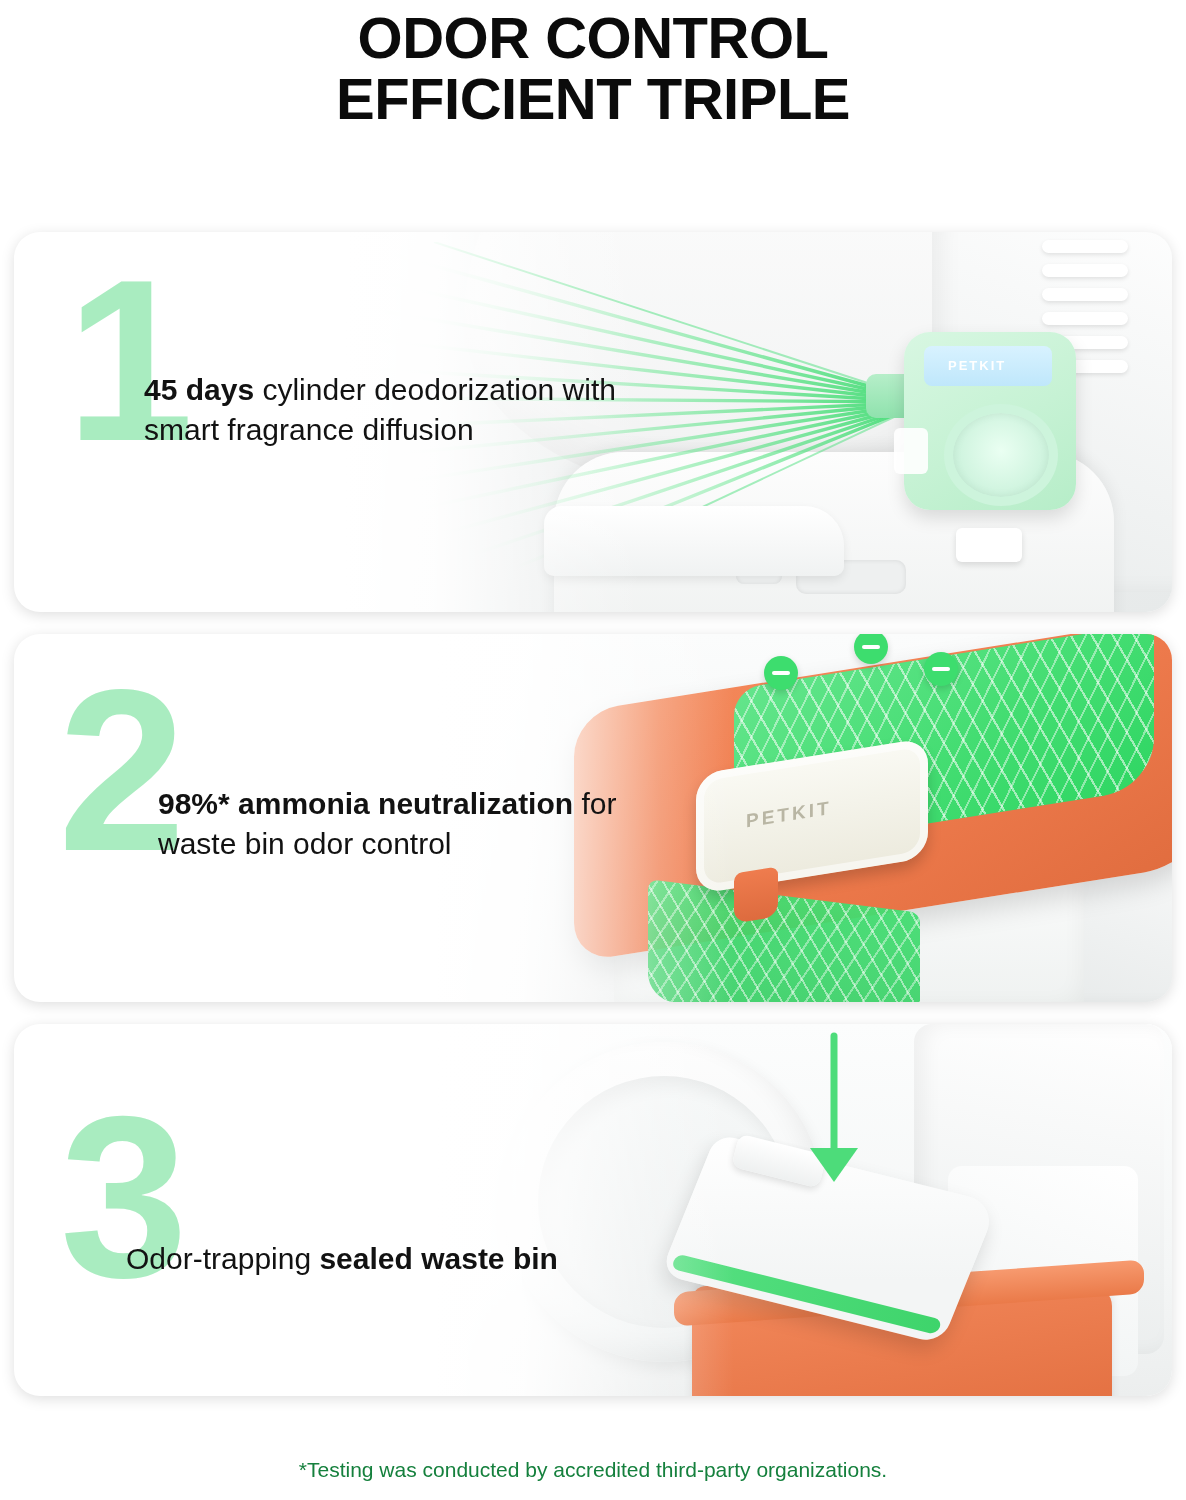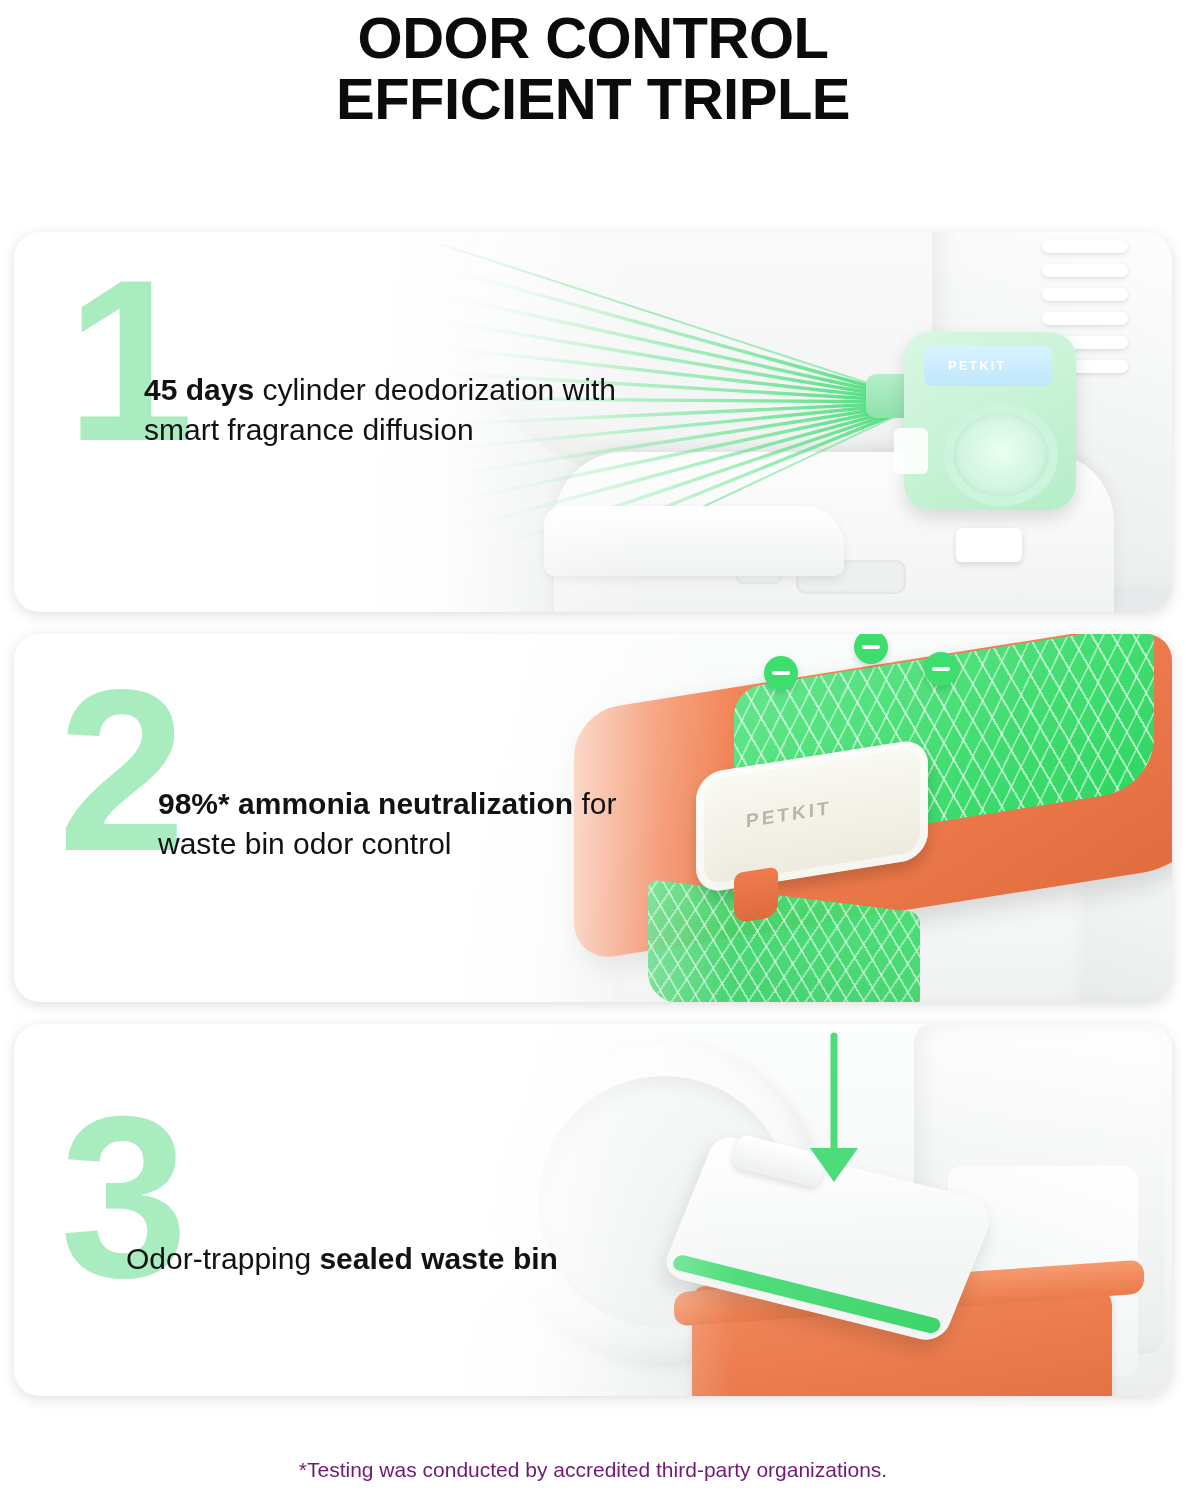--- a/index.html
+++ b/index.html
@@ -374,21 +374,21 @@
     border-radius: 10px;
   }
 
   
   .footnote {
     position: absolute;
     left: 0; right: 0;
     bottom: 18px;
     text-align: center;
     font-size: 21px;
-    color: #701a75;
+    color: #15803d;
   }
 </style>
 </head>
 <body>
 
 <div class="headline">
   <span class="line">ODOR CONTROL</span>
   <span class="line">EFFICIENT TRIPLE</span>
 </div>
 

